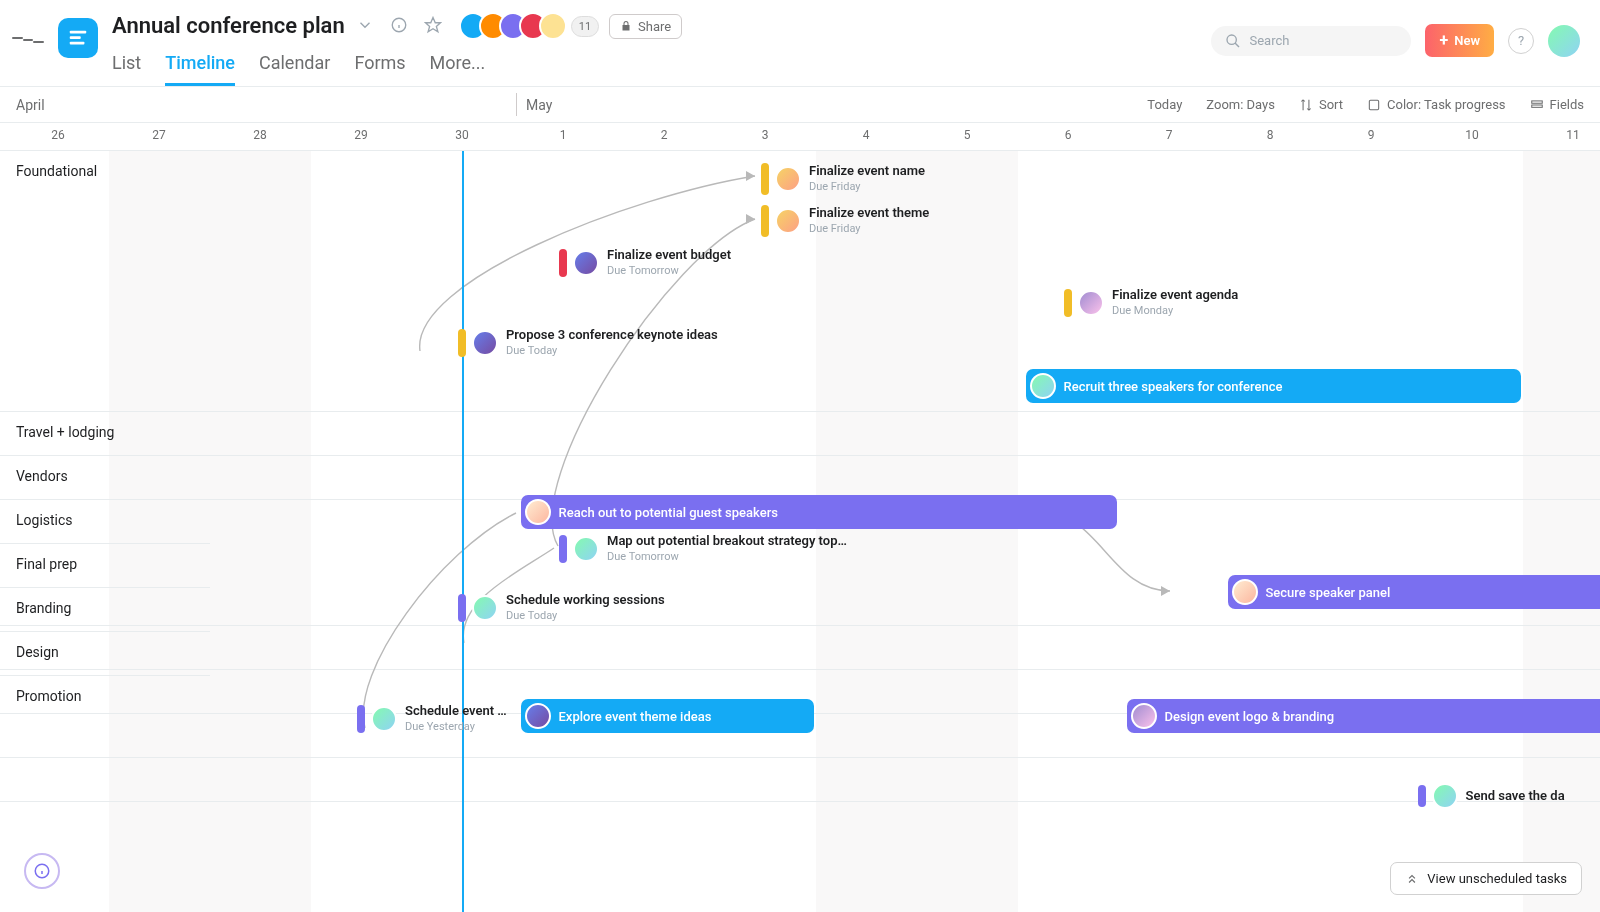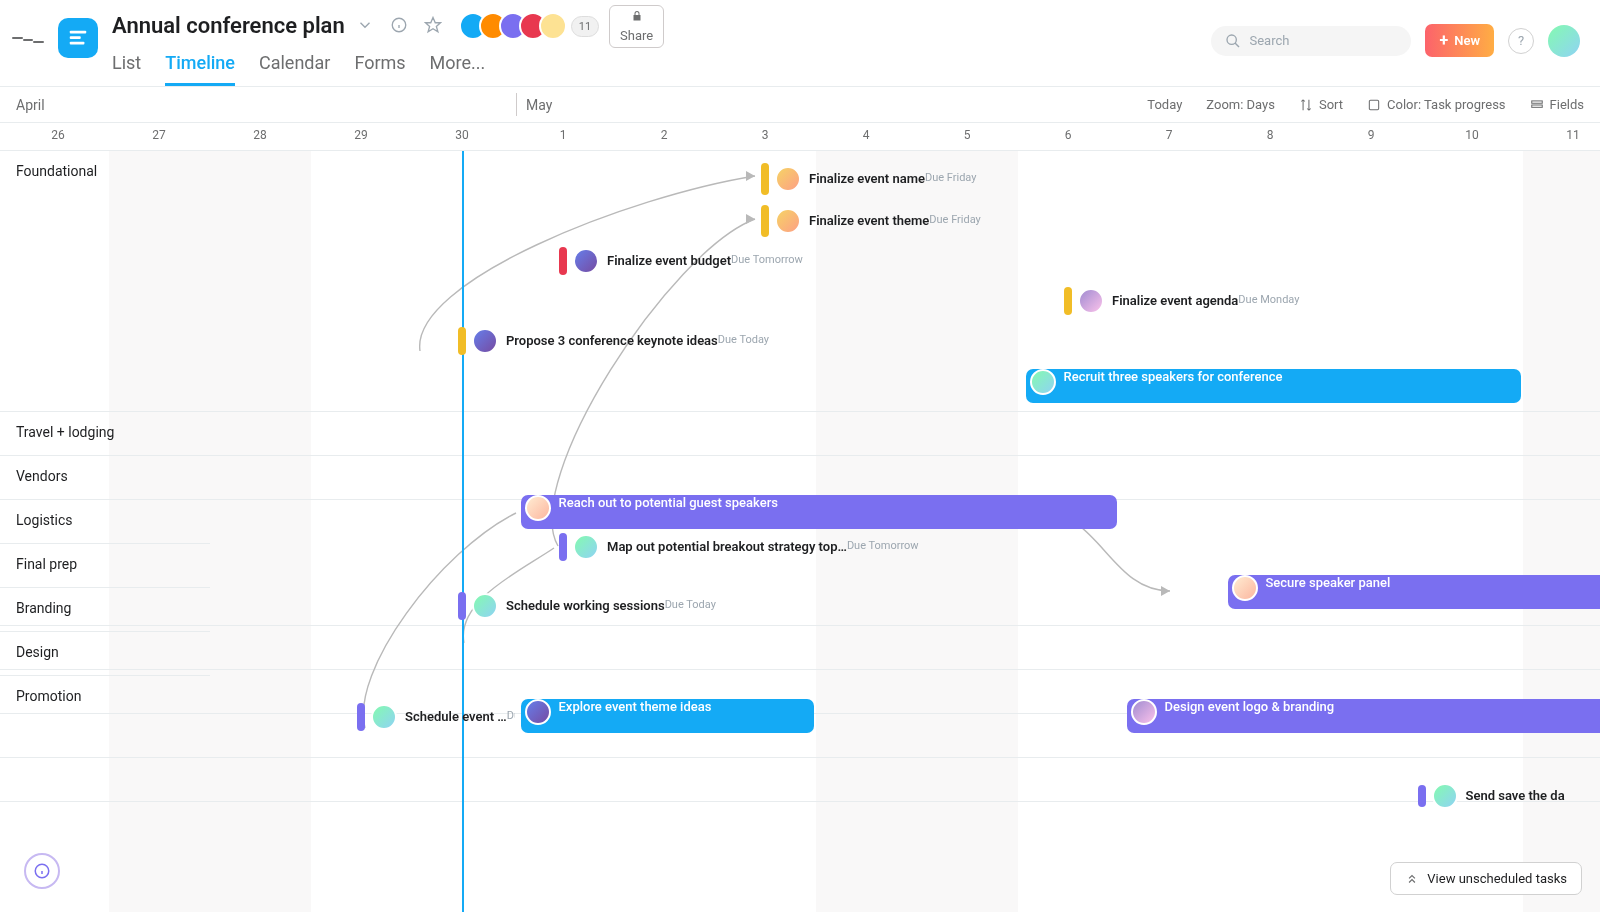--- a/index.html
+++ b/index.html
@@ -25,21 +25,21 @@
     .tabs { display:flex; gap:24px; margin-top:6px; }
     .tab { padding:6px 0 10px; color:#6d6e6f; font-size:18px; cursor:pointer; border-bottom:3px solid transparent; }
     .tab.active { color:#14aaf5; border-bottom-color:#14aaf5; font-weight:500; }
 
     .avatars-share { display:flex; align-items:center; gap:10px; margin-left:6px; margin-top:2px; }
     .avatar-stack { display:flex; }
     .avatar-stack .avatar { margin-left:-8px; border:2px solid #fff; }
     .avatar-stack .avatar:first-child { margin-left:0; }
     .avatar { width:28px; height:28px; border-radius:50%; display:flex; align-items:center; justify-content:center; font-size:11px; color:#fff; font-weight:500; background-size:cover; background-position:center; }
     .overflow-badge { background:#f1f1f1; color:#6d6e6f; border:1px solid #ddd; font-size:11px; padding:3px 7px; border-radius:13px; margin-left:-6px; z-index:1; }
-    .share-btn { display:flex; align-items:center; gap:6px; border:1px solid #cfcbcb; border-radius:6px; padding:4px 10px; font-size:13px; color:#6d6e6f; cursor:pointer;flex-direction:column; }
+    .share-btn { display:flex; align-items:center; gap:6px; border:1px solid #cfcbcb; border-radius:6px; padding:4px 10px; font-size:13px; color:#6d6e6f; cursor:pointer; }
     .share-btn svg { width:12px; height:12px; fill:#6d6e6f; }
 
     .header-right { display:flex; align-items:center; gap:14px; margin-top:14px; }
     .search { display:flex; align-items:center; gap:8px; background:#f5f5f5; border-radius:16px; padding:7px 14px; width:200px; color:#9ca6af; }
     .search svg { width:16px; height:16px; stroke:#9ca6af; fill:none; stroke-width:2; }
     .new-btn { display:flex; align-items:center; gap:6px; background:linear-gradient(90deg,#fc636b,#ffad44); color:#fff; border-radius:7px; padding:7px 14px; font-weight:600; cursor:pointer; }
     .help-btn { width:26px; height:26px; border-radius:50%; border:1px solid #d1d1d1; color:#9ca6af; display:flex; align-items:center; justify-content:center; cursor:pointer; }
     .profile-avatar { width:32px; height:32px; border-radius:50%; }
 
     
@@ -69,25 +69,25 @@
     
     .row { position:absolute; left:0; right:0; height:1px; border-top:1px solid #e8ecee; }
 
     
     .task { position:absolute; display:flex; align-items:center; gap:8px; z-index:5; cursor:pointer; }
     .pill { width:8px; border-radius:4px; flex-shrink:0; }
     .pill.yellow { background:#f1bd27; }
     .pill.red    { background:#e8384f; }
     .pill.purple { background:#7a6ff0; }
     .task-av { width:26px; height:26px; border-radius:50%; border:2px solid #fff; margin-left:-2px; }
-    .task-text { display:flex; line-height:1.3; white-space:nowrap; }
+    .task-text { display:flex; flex-direction:column; line-height:1.3; white-space:nowrap; }
     .task-text .t-title { font-size:13px; font-weight:600; color:#1e1f21; }
     .task-text .t-due   { font-size:11px; color:#9ca6af; }
 
-    .task-bar { position:absolute; height:34px; border-radius:7px; display:flex; align-items:flex-start; gap:8px; padding:0 10px 0 4px; color:#fff; font-size:13px; font-weight:500; z-index:5; cursor:pointer; white-space:nowrap; overflow:hidden; }
+    .task-bar { position:absolute; height:34px; border-radius:7px; display:flex; align-items:center; gap:8px; padding:0 10px 0 4px; color:#fff; font-size:13px; font-weight:500; z-index:5; cursor:pointer; white-space:nowrap; overflow:hidden; }
     .task-bar .task-av { margin-left:0; }
     .task-bar.purple { background:#7a6ff0; }
     .task-bar.blue   { background:#14aaf5; }
 
     
     svg.connectors { position:absolute; top:0; left:0; width:100%; height:100%; z-index:1; pointer-events:none; }
     svg.connectors path { fill:none; stroke:#b9b9b9; stroke-width:1.4; }
     svg.connectors .arrow { fill:#b9b9b9; }
 
     

